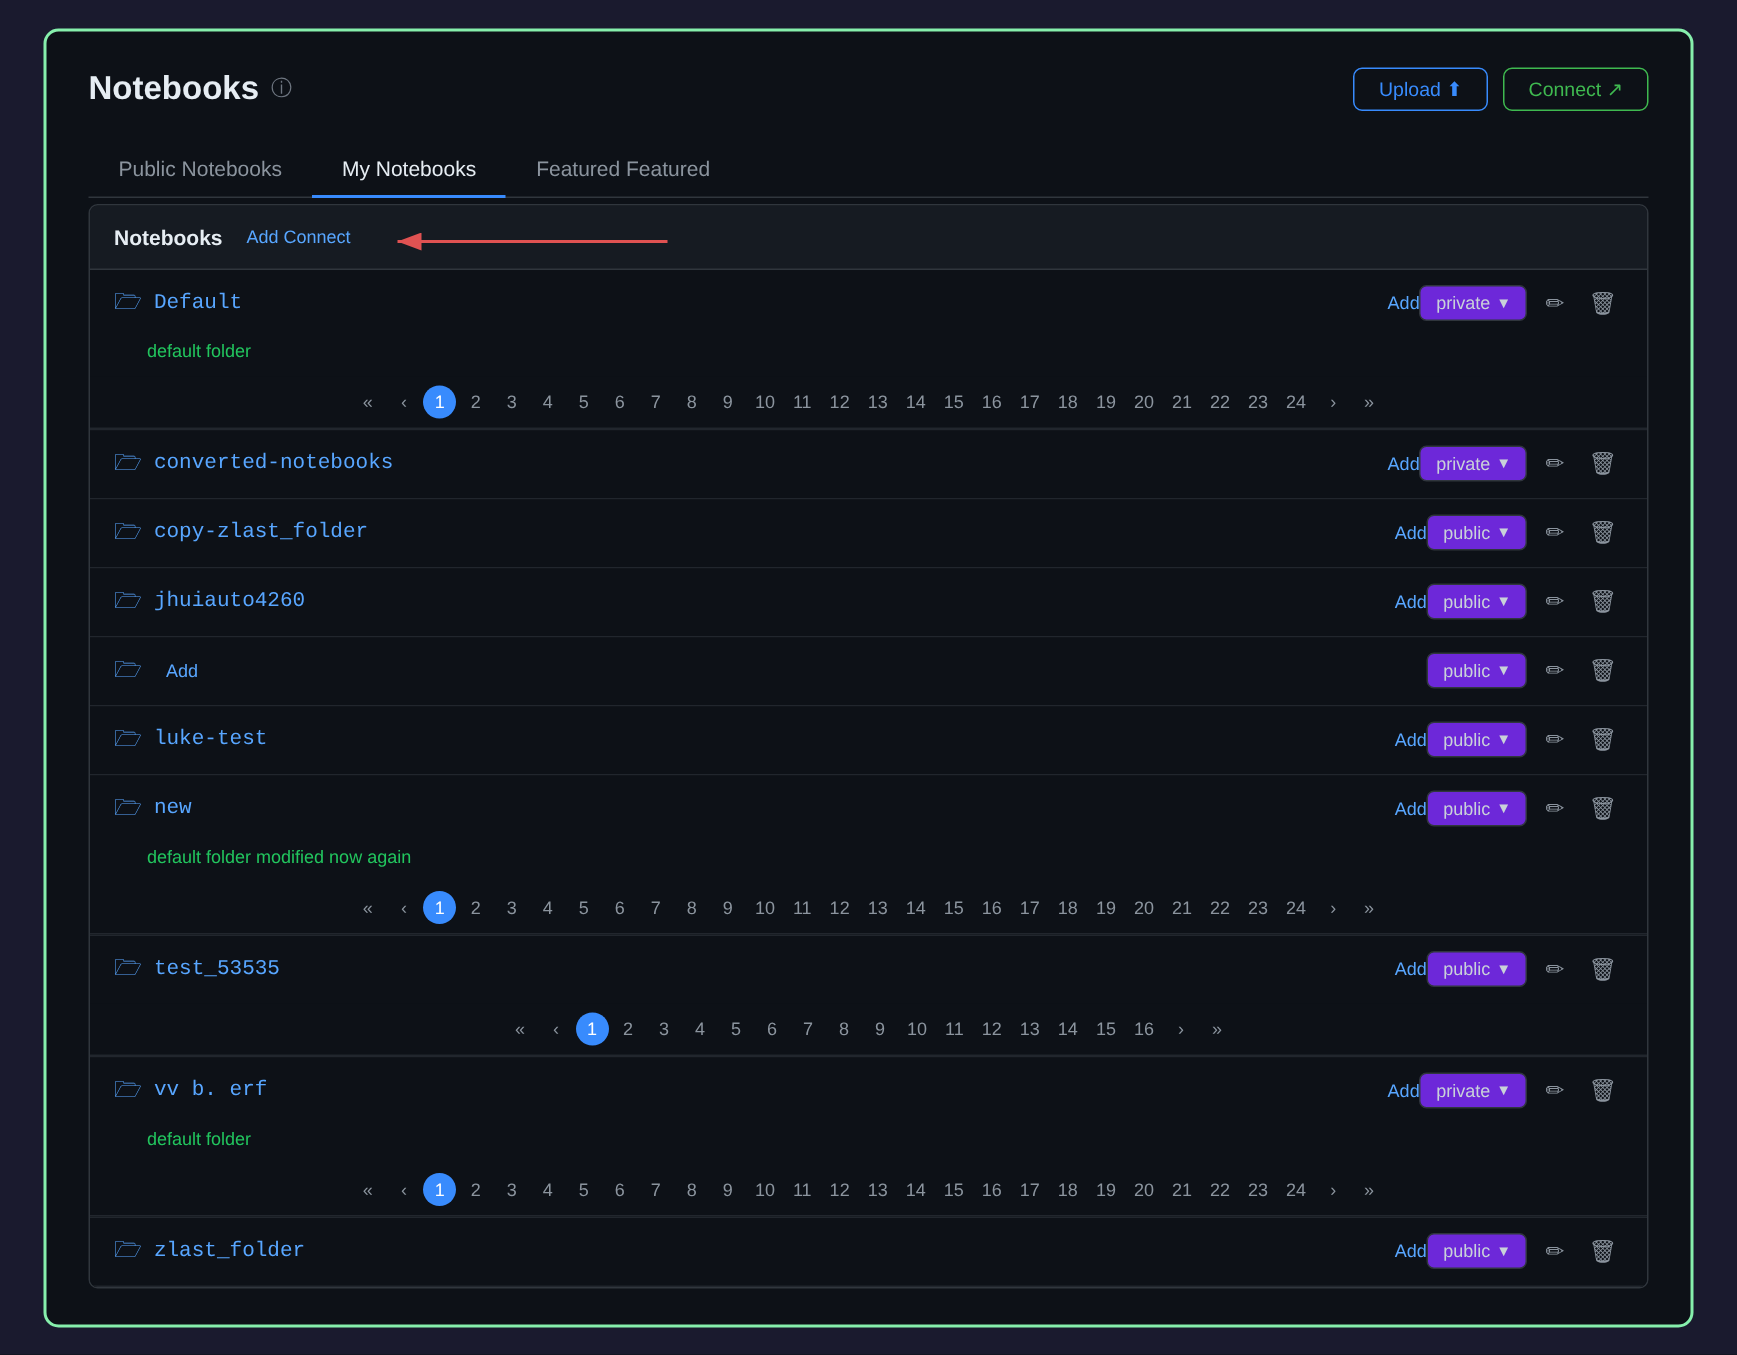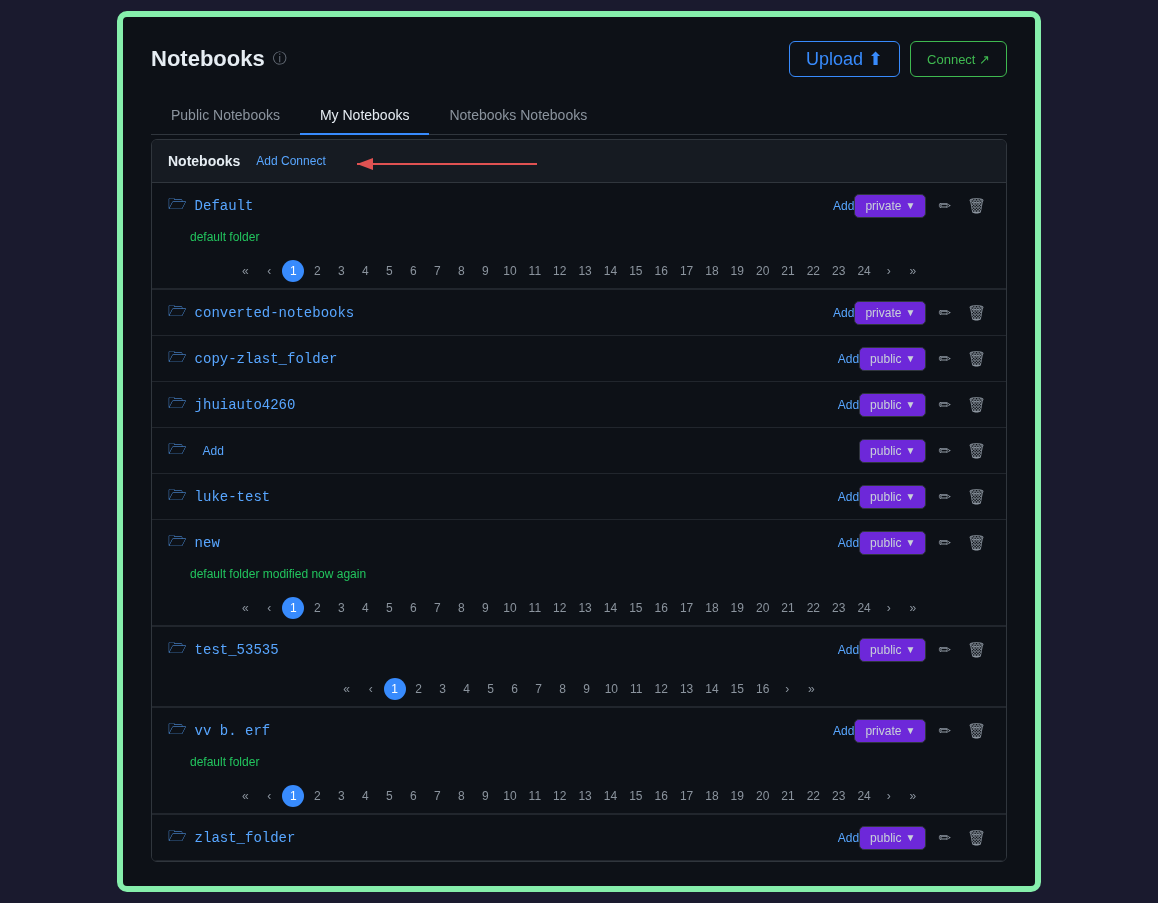--- a/index.html
+++ b/index.html
@@ -7,23 +7,23 @@
       background: #1a1a2e;
       font-family: -apple-system, BlinkMacSystemFont, 'Segoe UI', sans-serif;
       color: #c9d1d9;
       min-height: 903px;
       display: flex;
       align-items: center;
       justify-content: center;
     }
     .app-container {
       background: #0d1117;
-      border: 6px solid #86efac;
+      border: 2px solid #86efac;
       border-radius: 10px;
-      width: 924px;
+      width: 1100px;
       min-height: 860px;
       padding: 24px 28px;
     }
     .header {
       display: flex;
       align-items: center;
       justify-content: space-between;
       margin-bottom: 20px;
     }
     .header-left {
@@ -44,21 +44,21 @@
     .header-buttons {
       display: flex;
       gap: 10px;
     }
     .btn-upload {
       background: transparent;
       border: 1px solid #388bfd;
       color: #388bfd;
       padding: 6px 16px;
       border-radius: 6px;
-      font-size: 18px;
+      font-size: 13px;
       cursor: pointer;
       display: flex;
       gap: 6px;
     }
     .btn-connect {
       background: transparent;
       border: 1px solid #3fb950;
       color: #3fb950;
       padding: 6px 16px;
       border-radius: 6px;
@@ -232,21 +232,21 @@
       </button>
       <button class="btn-connect">
         <span>Connect ↗</span>
       </button>
     </div>
   </div>
 
   <div class="tabs">
     <div class="tab">Public Notebooks</div>
     <div class="tab active">My Notebooks</div>
-    <div class="tab">Notebooks Notebooks</div>
+    <div class="tab">Featured Featured</div>
   </div>
 
   <div class="notebooks-panel">
 
     <div class="panel-header">
       <span class="panel-header-title">Notebooks</span>
       <button class="add-folder-btn">Add Connect</button>
 
       <div class="arrow-indicator">
         <svg class="arrow-svg" viewBox="0 0 200 32">

